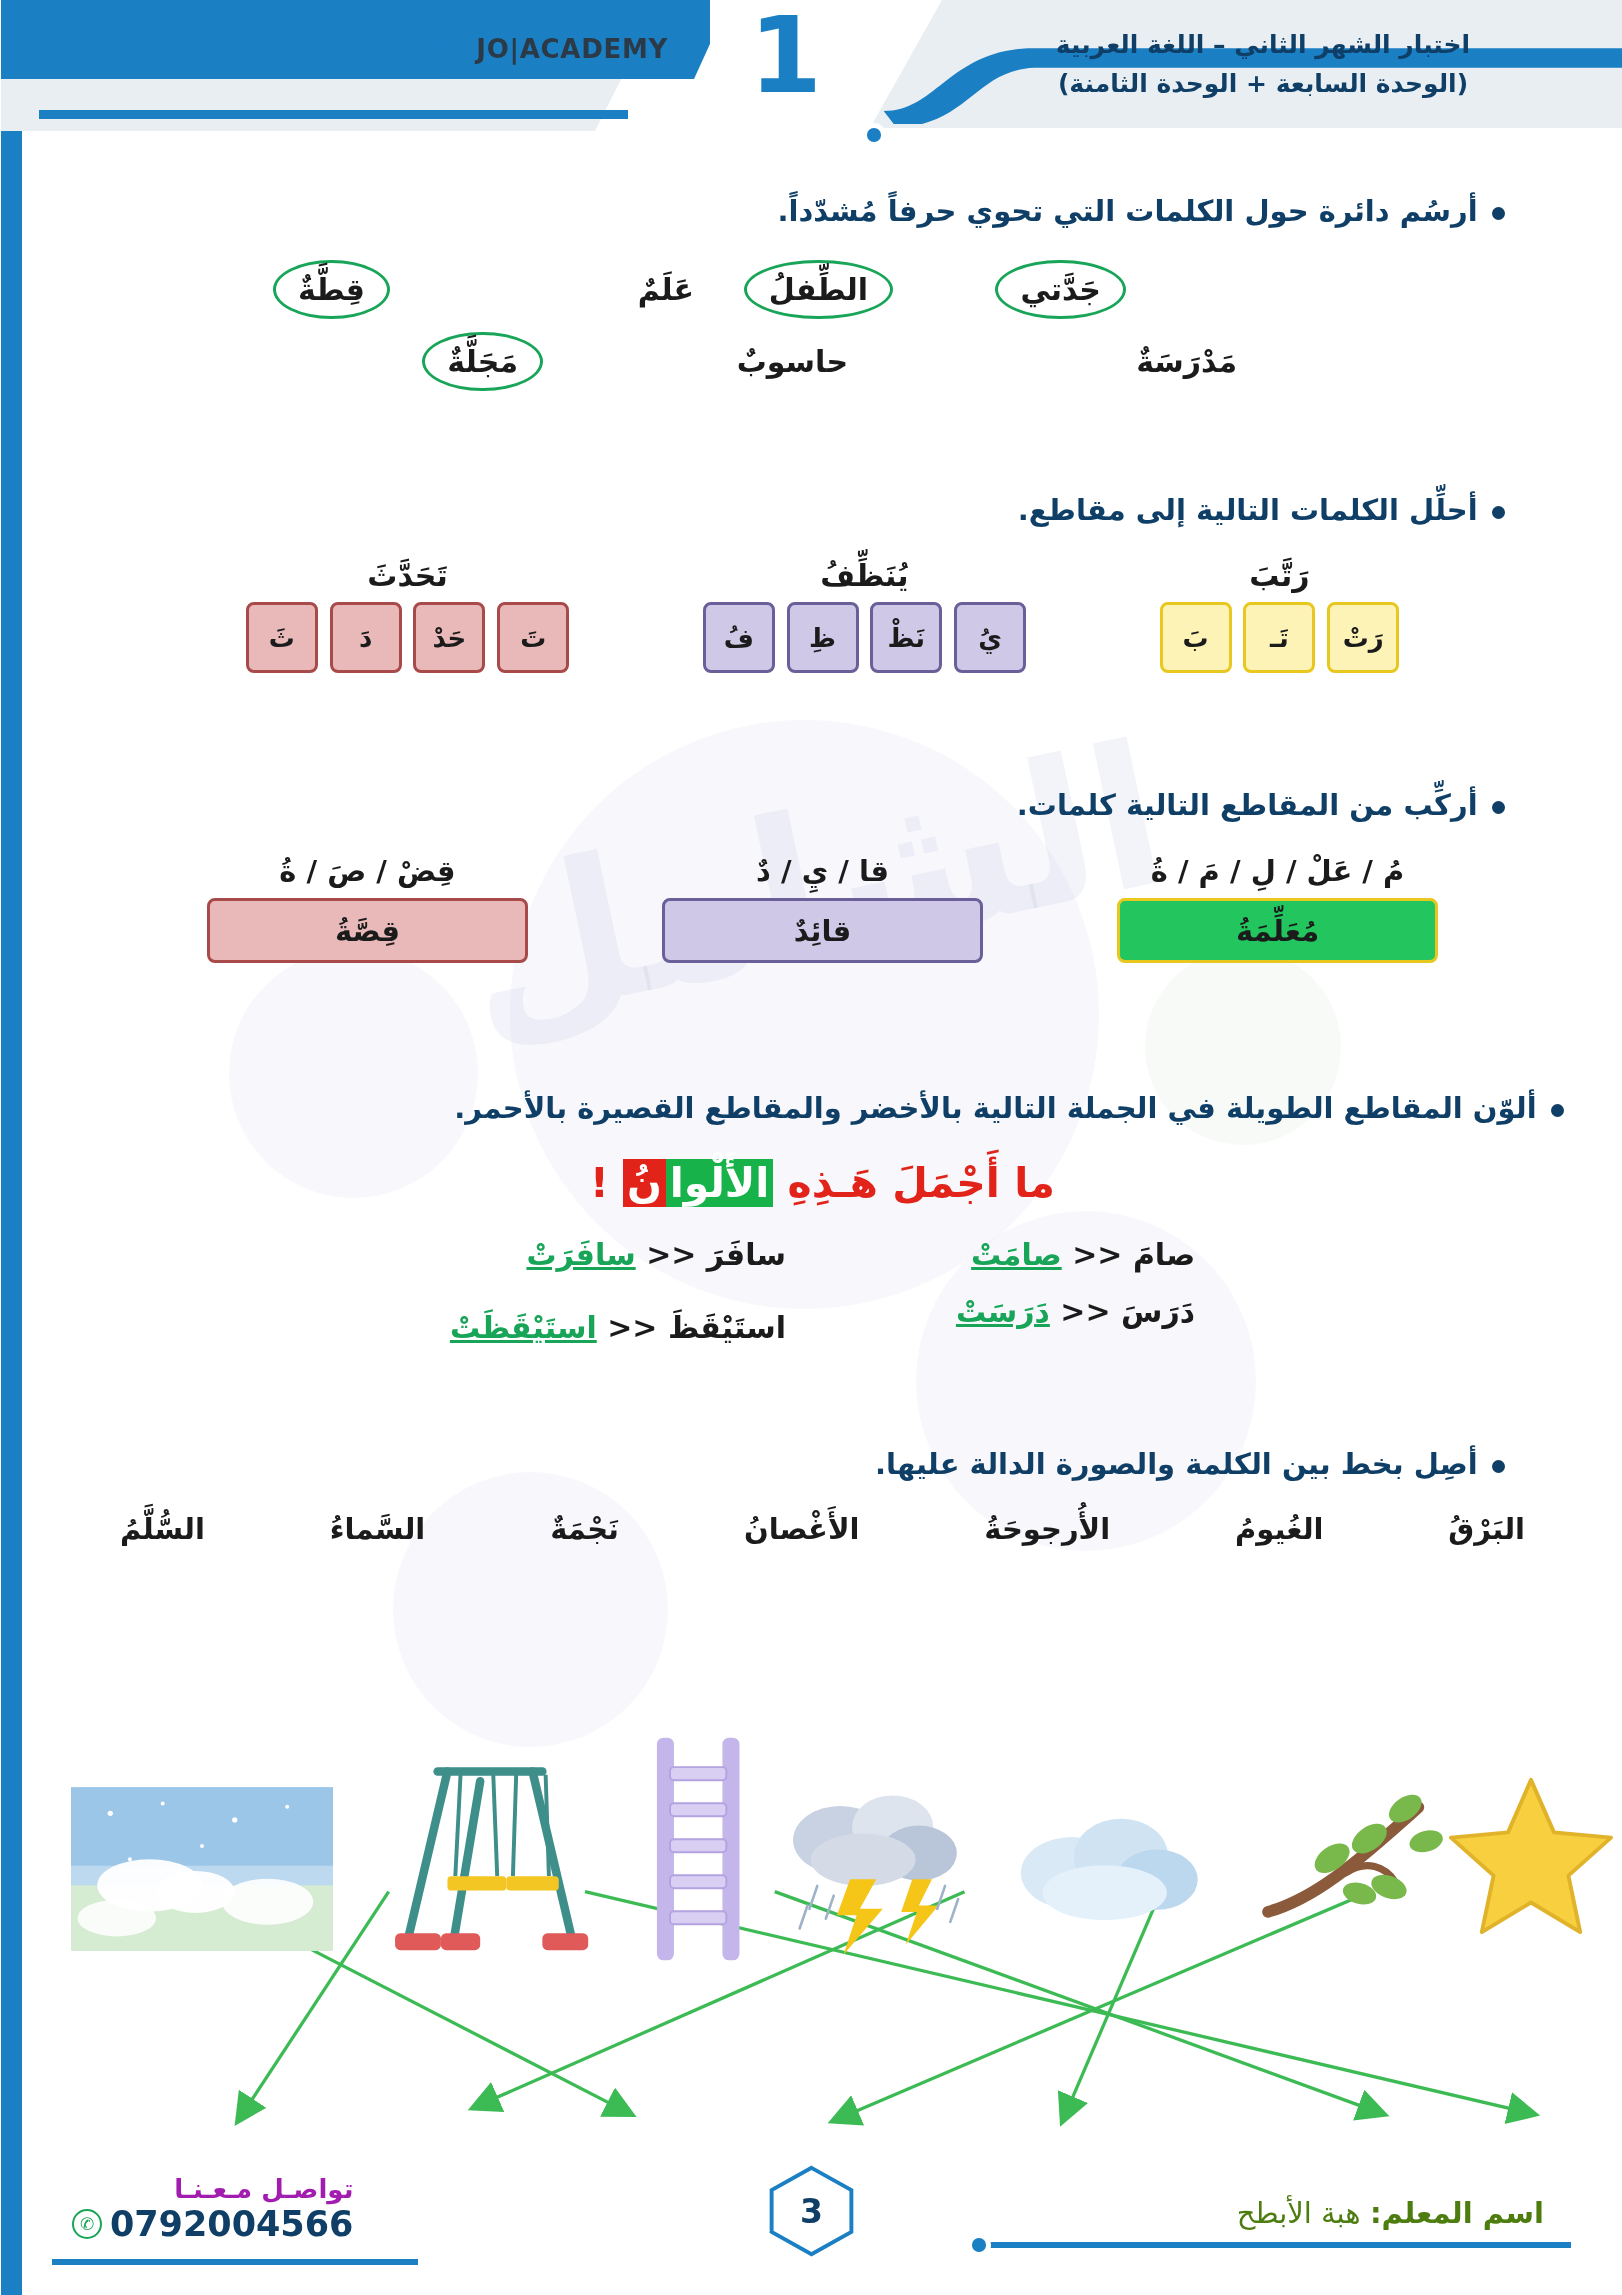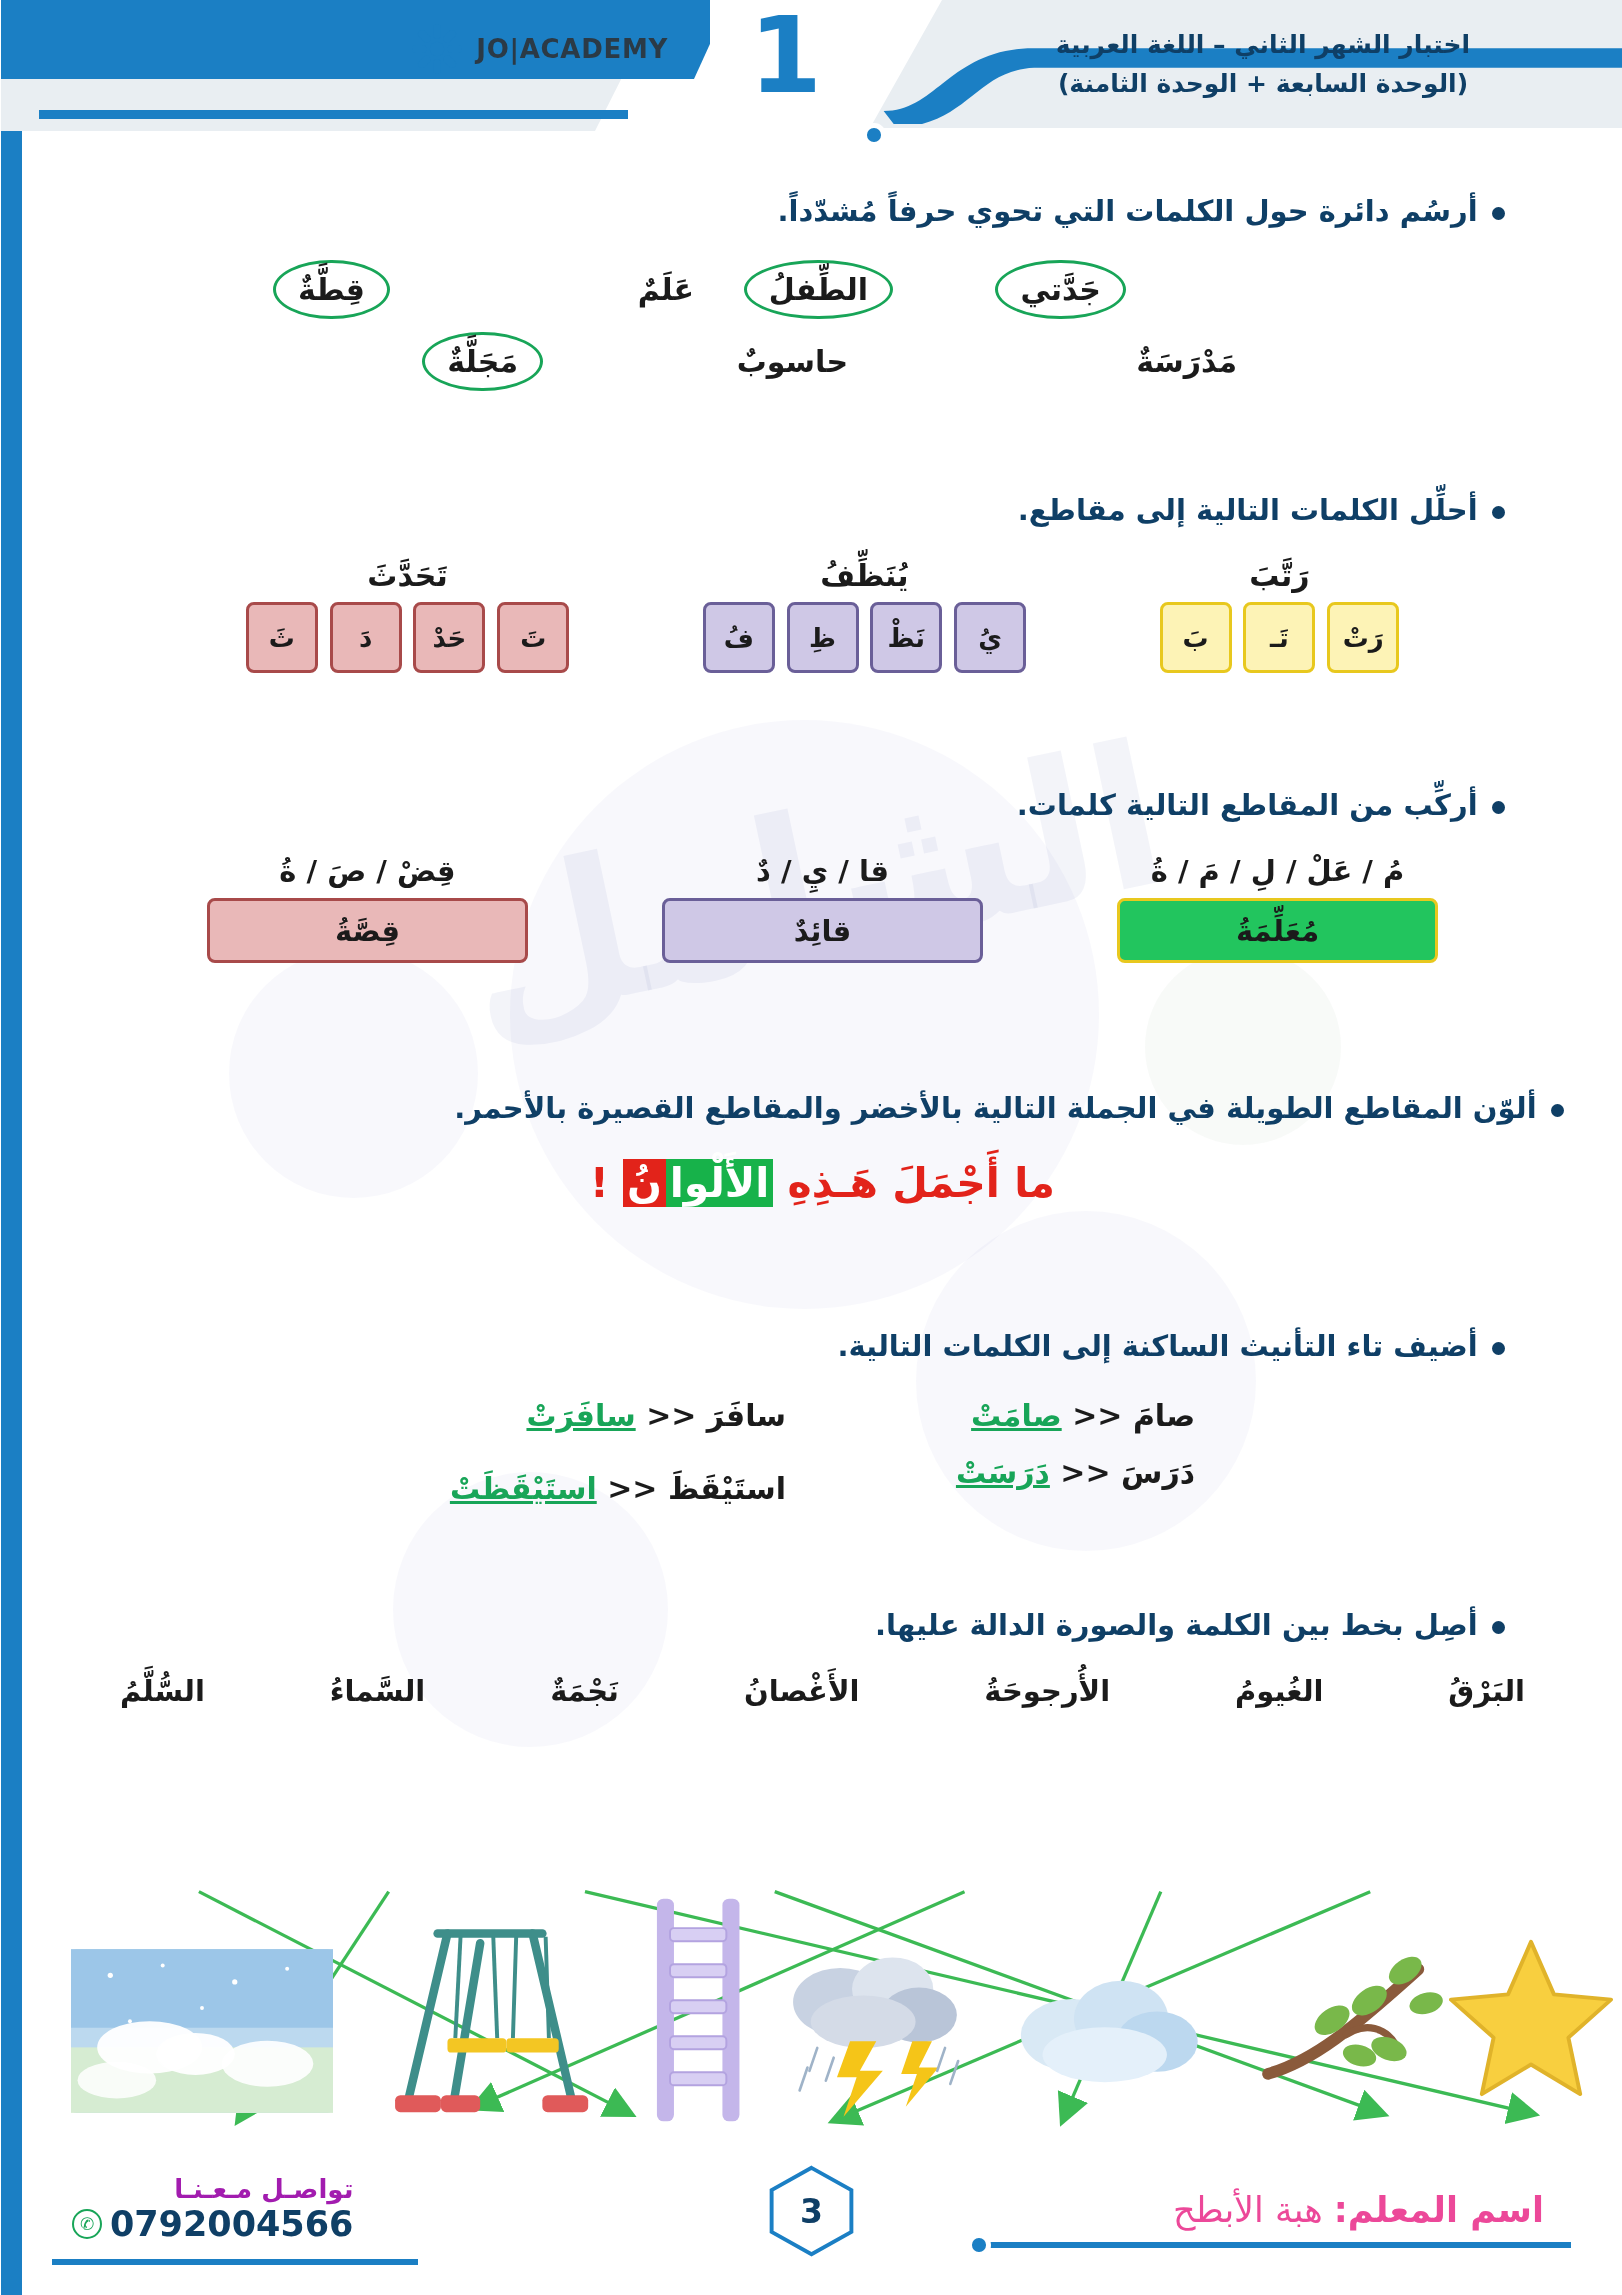--- a/index.html
+++ b/index.html
@@ -171,21 +171,21 @@
   .match-words span { font-size: 29px; font-weight: bold; color: #1b1b1b; }
 
   .pics { position: relative; height: 281px; margin-top: 170px; }
 
   
   .footer { position: absolute; bottom: 0; left: 0; width: 1623px; height: 164px; z-index: 5; }
   .ftr-line { position: absolute; left: 982px; bottom: 47px; width: 589px; height: 6.5px; background: #1b7fc4; }
   .ftr-line2 { position: absolute; left: 52px; bottom: 30px; width: 366px; height: 6.5px; background: #1b7fc4; }
   .teacher {
     position: absolute; right: 79px; bottom: 65px; direction: rtl;
-    font-size: 35px; color: #ec4899;
+    font-size: 29px; color: #4d7c0f;
   }
   .teacher b { font-weight: bold; }
   .page-hex {
     position: absolute; left: 769px; bottom: 38px; width: 85px; height: 92px;
   }
   .page-hex svg { display:block; }
   .page-num {
     position: absolute; left: 0; top: 0; width: 85px; height: 92px;
     display: flex; align-items: center; justify-content: center;
     font-size: 33px; font-weight: bold; color: #0f3f66;
@@ -342,26 +342,20 @@
       <div class="q-text">ألوّن المقاطع الطويلة في الجملة التالية بالأخضر والمقاطع القصيرة بالأحمر.</div>
     </div>
   </div>
 
   <div class="row-center" style="margin-top:28px;">
     <div class="sent">
       <span class="red">ما </span><span class="red">أَجْمَلَ </span><span class="red">هَـذِهِ </span><span class="hl-green">الأَلْوا</span><span class="hl-red">نُ</span><span class="red"> !</span>
     </div>
   </div>
 
-  <div class="q-row" style="margin-top:118px; padding-right:118px;">
-    <div class="q-inner">
-      <div class="q-bullet"></div>
-      <div class="q-text">أضيف تاء التأنيث الساكنة إلى الكلمات التالية.</div>
-    </div>
-  </div>
 
   <div style="display:flex; direction:rtl; justify-content:center; gap:170px; margin-top:30px;">
     <div style="display:flex; flex-direction:column; gap:22px;">
       <div class="pair">
         <span>صامَ</span>
         <span>&lt;&lt;</span>
         <span class="ans">صامَتْ</span>
       </div>
       <div class="pair">
         <span>دَرَسَ</span>

